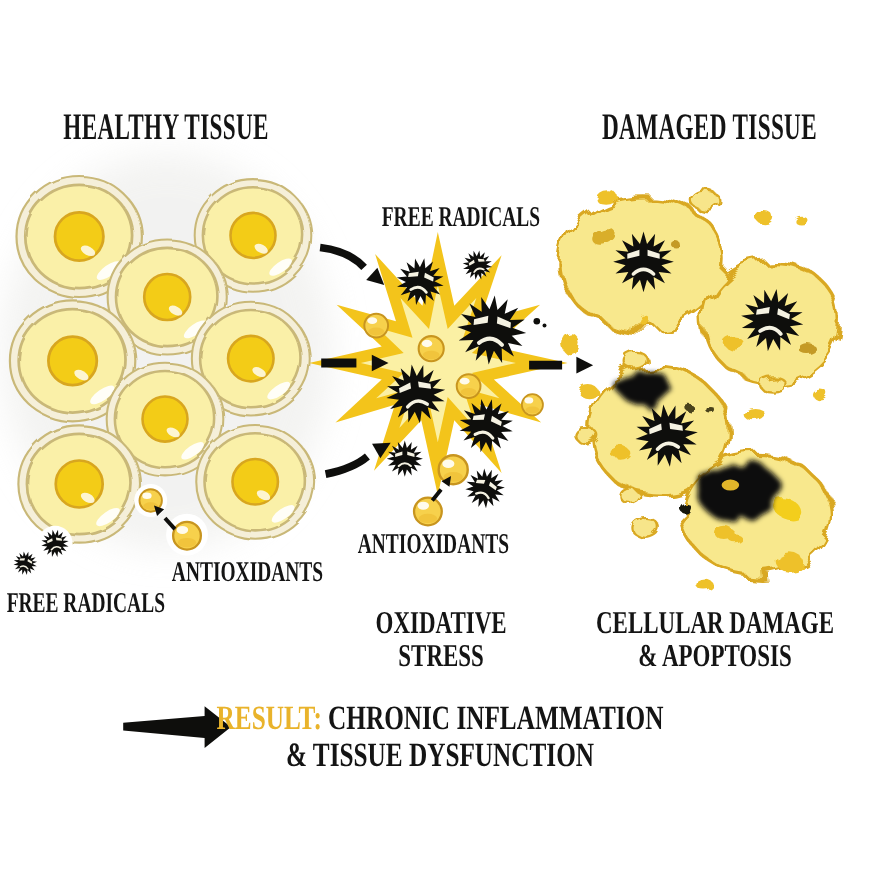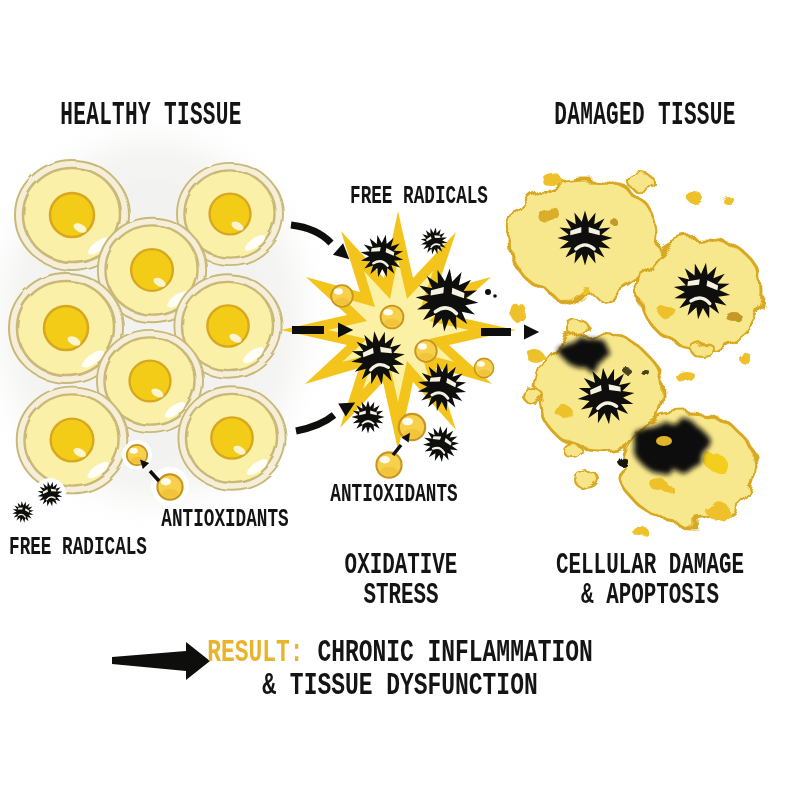--- a/index.html
+++ b/index.html
@@ -1,17 +1,17 @@
 <!DOCTYPE html>
 <html><head>
 <meta charset="utf-8">
 <style>
   html,body{margin:0;padding:0;background:#fff;}
   .canvas{position:relative;width:800px;height:800px;background:#fff;overflow:hidden;
-          font-family:Liberation Mono, monospace;}
+          font-family:Liberation Serif, serif;}
   svg{position:absolute;left:0;top:0;}
   .lbl{position:absolute;font-weight:bold;color:#141414;white-space:nowrap;text-align:center;
        transform-origin:center;line-height:1.05;}
   .title{font-size:34px;transform:translateX(-50%) scaleX(.62);letter-spacing:.5px;}
   .mid{font-size:26px;transform:translateX(-50%) scaleX(.68);}
   .cap{font-size:29px;transform:translateX(-50%) scaleX(.72);}
   .res{font-size:31px;transform:translateX(-50%) scaleX(.74);}
   .accent{color:#E9B32B;}
 </style>
 </head>

